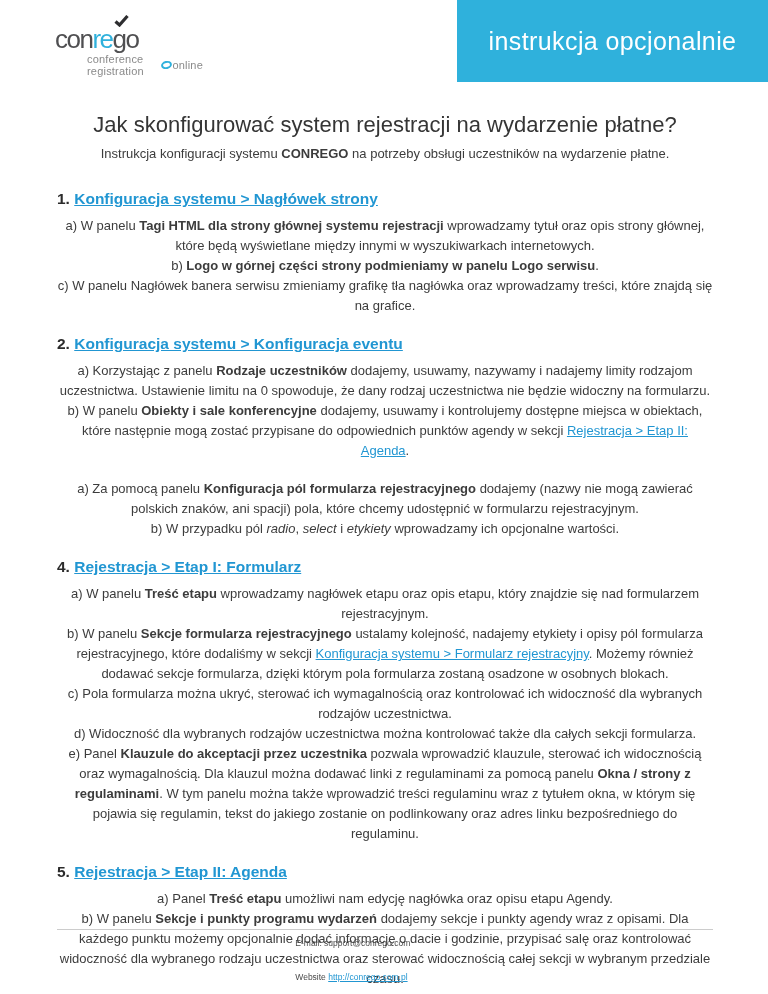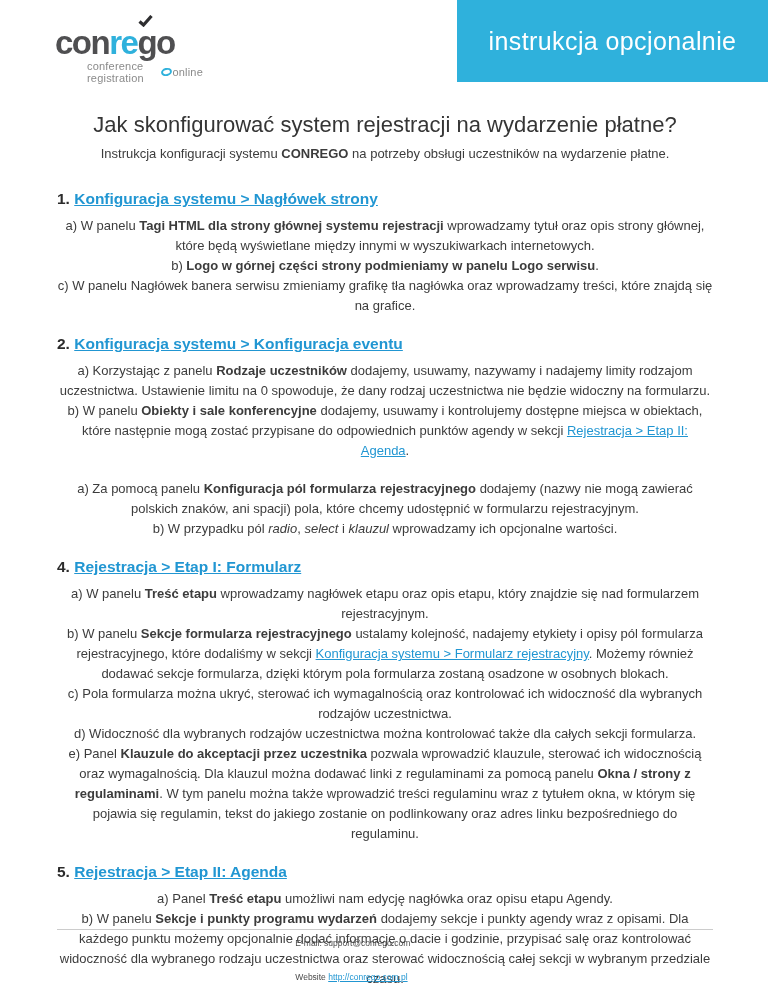--- a/index.html
+++ b/index.html
@@ -14,21 +14,21 @@
     width:768px;height:994px;background:#ffffff;position:relative;overflow:hidden;
     font-family:"Liberation Sans", sans-serif;color:var(--text);
   }
   
   .banner{
     position:absolute;top:0;left:457px;width:311px;height:82px;
     background:var(--accent);display:flex;align-items:center;justify-content:center;
   }
   .banner-title{color:#ffffff;font-size:25px;font-weight:300;letter-spacing:.4px;}
   .logo{position:absolute;top:26px;left:55px;width:150px;}
-  .logo-word{font-weight:700;font-size:33px;letter-spacing:-1.5px;line-height:1;white-space:nowrap;}
+  .logo-word{font-weight:400;font-size:26px;letter-spacing:-1.5px;line-height:1;white-space:nowrap;}
   .logo-word .dark{color:var(--logo-dark);}
   .logo-word .accent{color:var(--accent);}
   .g-wrap{position:relative;display:inline-block;}
   .check-icon{position:absolute;top:-11px;left:1px;line-height:0;}
   .logo-tagline{
     display:flex;align-items:center;justify-content:space-between;
     font-size:11px;color:#8a8a8a;letter-spacing:.2px;margin-top:1px;width:148px;padding-left:32px;
   }
   .swoosh{display:inline-block;width:15px;height:8px;border:2px solid var(--accent);
     border-radius:50%;transform:rotate(-14deg);}
@@ -82,21 +82,21 @@
         <p class="body-p"><span>b) </span><span class="b">Logo w górnej części strony podmieniamy w panelu Logo serwisu</span><span>.</span></p>
         <p class="body-p"><span>c) W panelu Nagłówek banera serwisu zmieniamy grafikę tła nagłówka oraz wprowadzamy treści, które znajdą się na grafice.</span></p>
       </section>
       <section>
         <h2><span class="sec-num">2. </span><a class="sec-link" href="#">Konfiguracja systemu &gt; Konfiguracja eventu</a></h2>
         <p class="body-p"><span>a) Korzystając z panelu </span><span class="b">Rodzaje uczestników</span><span> dodajemy, usuwamy, nazywamy i nadajemy limity rodzajom uczestnictwa. Ustawienie limitu na 0 spowoduje, że dany rodzaj uczestnictwa nie będzie widoczny na formularzu.</span></p>
         <p class="body-p"><span>b) W panelu </span><span class="b">Obiekty i sale konferencyjne</span><span> dodajemy, usuwamy i kontrolujemy dostępne miejsca w obiektach, które następnie mogą zostać przypisane do odpowiednich punktów agendy w sekcji </span><a href="#" class="inline-link">Rejestracja &gt; Etap II: Agenda</a><span>.</span></p>
       </section>
       <section>
         <p class="body-p"><span>a) Za pomocą panelu </span><span class="b">Konfiguracja pól formularza rejestracyjnego</span><span> dodajemy (nazwy nie mogą zawierać polskich znaków, ani spacji) pola, które chcemy udostępnić w formularzu rejestracyjnym.</span></p>
-        <p class="body-p"><span>b) W przypadku pól </span><span class="i">radio</span><span>, </span><span class="i">select</span><span> i </span><span class="i">klauzul</span><span> wprowadzamy ich opcjonalne wartości.</span></p>
+        <p class="body-p"><span>b) W przypadku pól </span><span class="i">radio</span><span>, </span><span class="i">select</span><span> i </span><span class="i">etykiety</span><span> wprowadzamy ich opcjonalne wartości.</span></p>
       </section>
       <section>
         <h2><span class="sec-num">4. </span><a class="sec-link" href="#">Rejestracja &gt; Etap I: Formularz</a></h2>
         <p class="body-p"><span>a) W panelu </span><span class="b">Treść etapu</span><span> wprowadzamy nagłówek etapu oraz opis etapu, który znajdzie się nad formularzem rejestracyjnym.</span></p>
         <p class="body-p"><span>b) W panelu </span><span class="b">Sekcje formularza rejestracyjnego</span><span> ustalamy kolejność, nadajemy etykiety i opisy pól formularza rejestracyjnego, które dodaliśmy w sekcji </span><a href="#" class="inline-link">Konfiguracja systemu &gt; Formularz rejestracyjny</a><span>. Możemy również dodawać sekcje formularza, dzięki którym pola formularza zostaną osadzone w osobnych blokach.</span></p>
         <p class="body-p"><span>c) Pola formularza można ukryć, sterować ich wymagalnością oraz kontrolować ich widoczność dla wybranych rodzajów uczestnictwa.</span></p>
         <p class="body-p"><span>d) Widoczność dla wybranych rodzajów uczestnictwa można kontrolować także dla całych sekcji formularza.</span></p>
         <p class="body-p"><span>e) Panel </span><span class="b">Klauzule do akceptacji przez uczestnika</span><span> pozwala wprowadzić klauzule, sterować ich widocznością oraz wymagalnością. Dla klauzul można dodawać linki z regulaminami za pomocą panelu </span><span class="b">Okna / strony z regulaminami</span><span>. W tym panelu można także wprowadzić treści regulaminu wraz z tytułem okna, w którym się pojawia się regulamin, tekst do jakiego zostanie on podlinkowany oraz adres linku bezpośredniego do regulaminu.</span></p>
       </section>
       <section>

